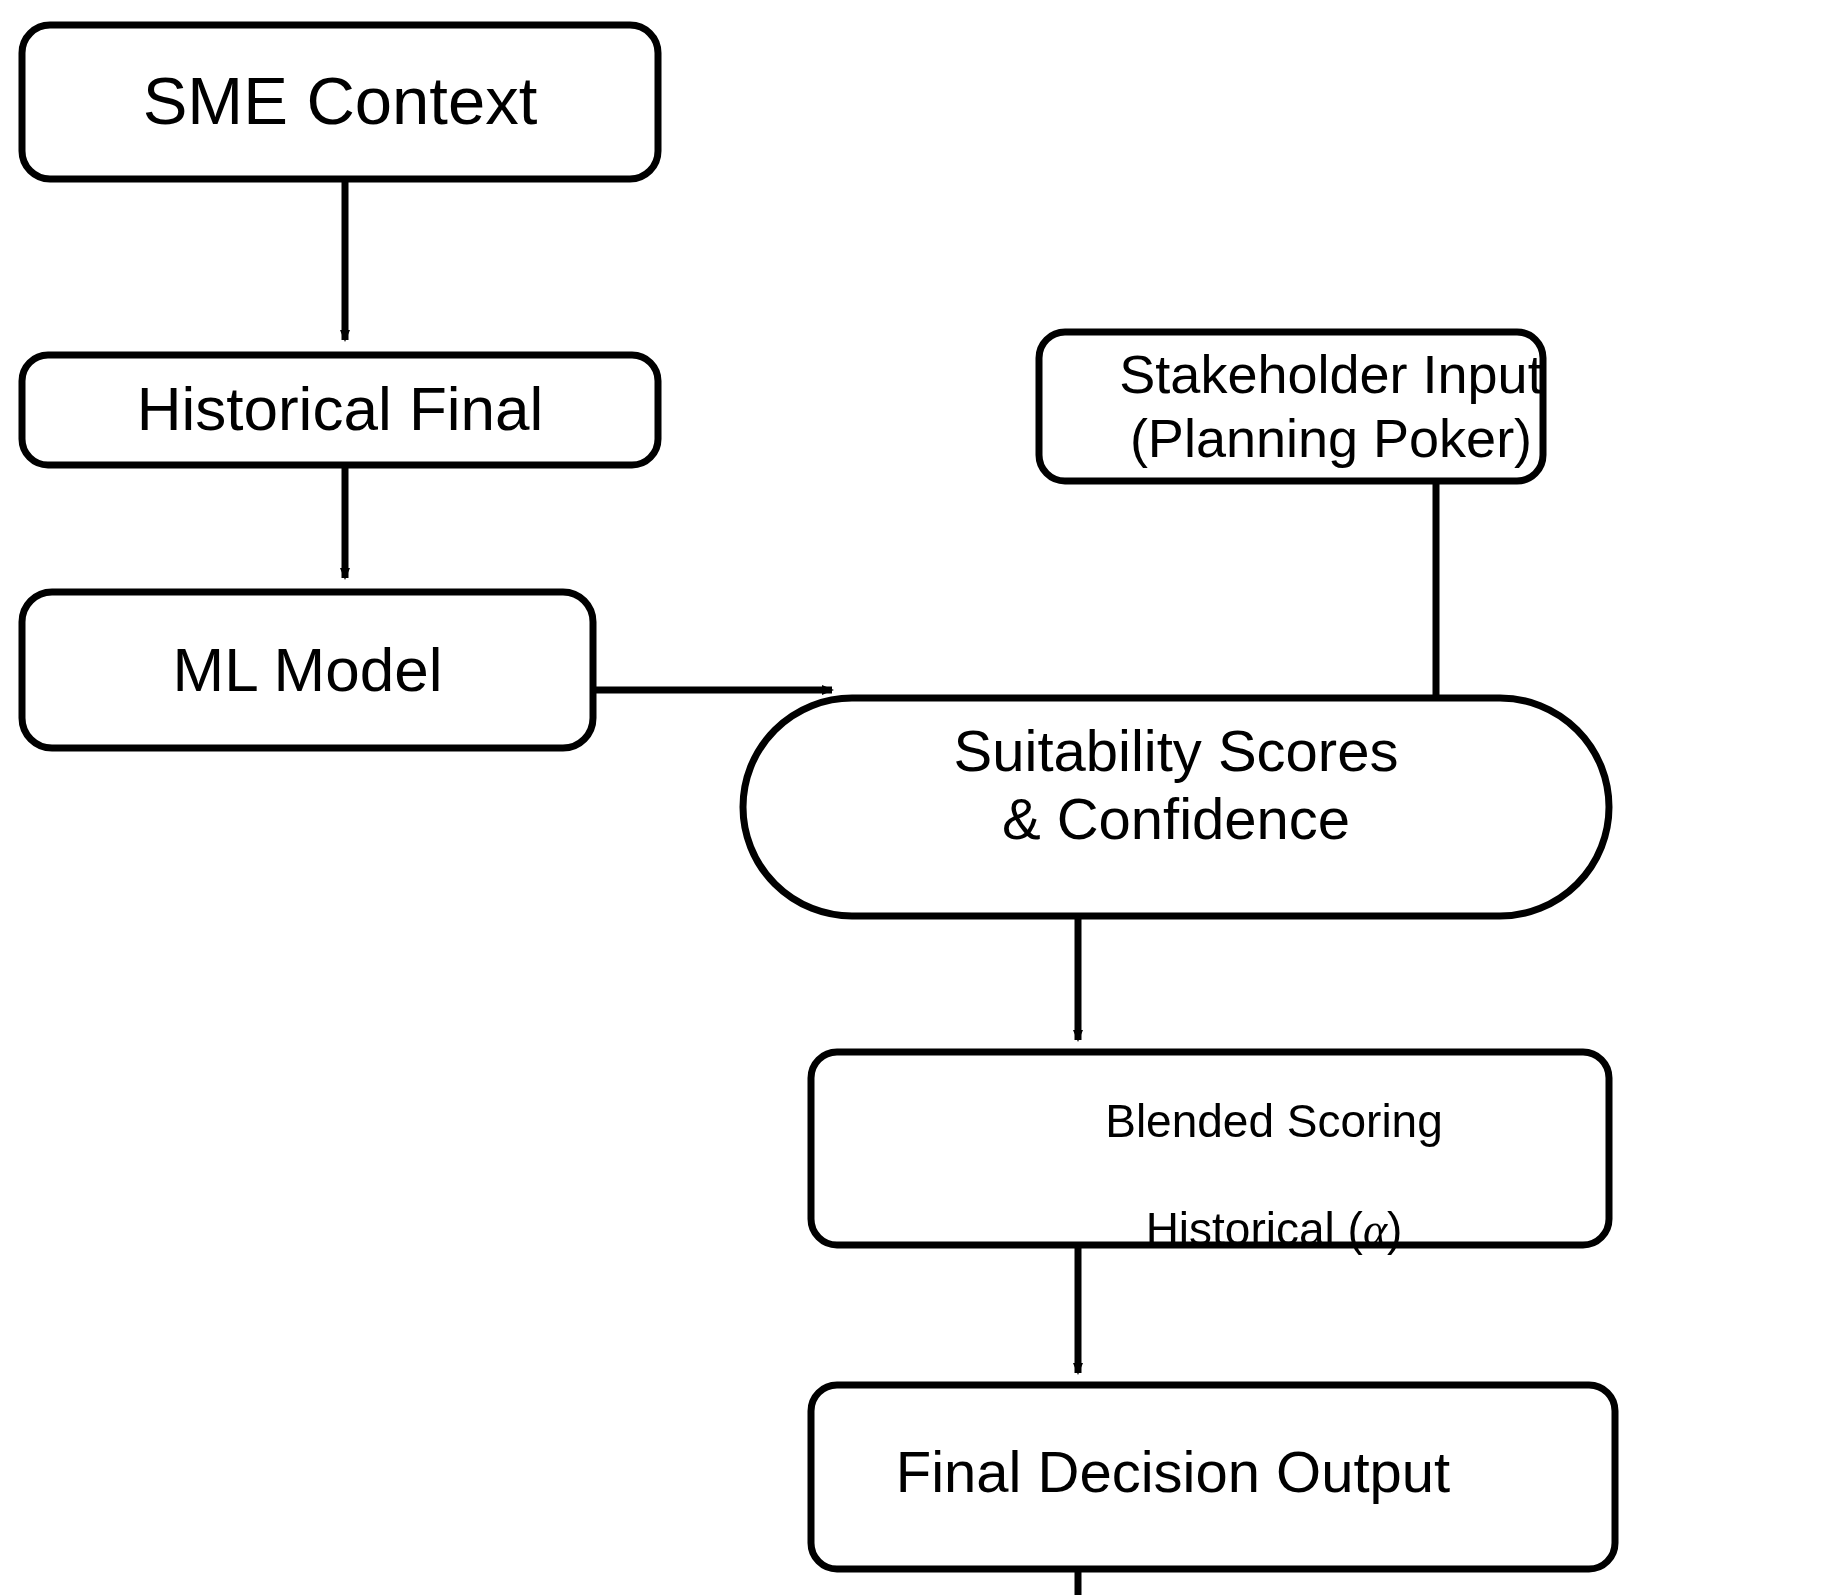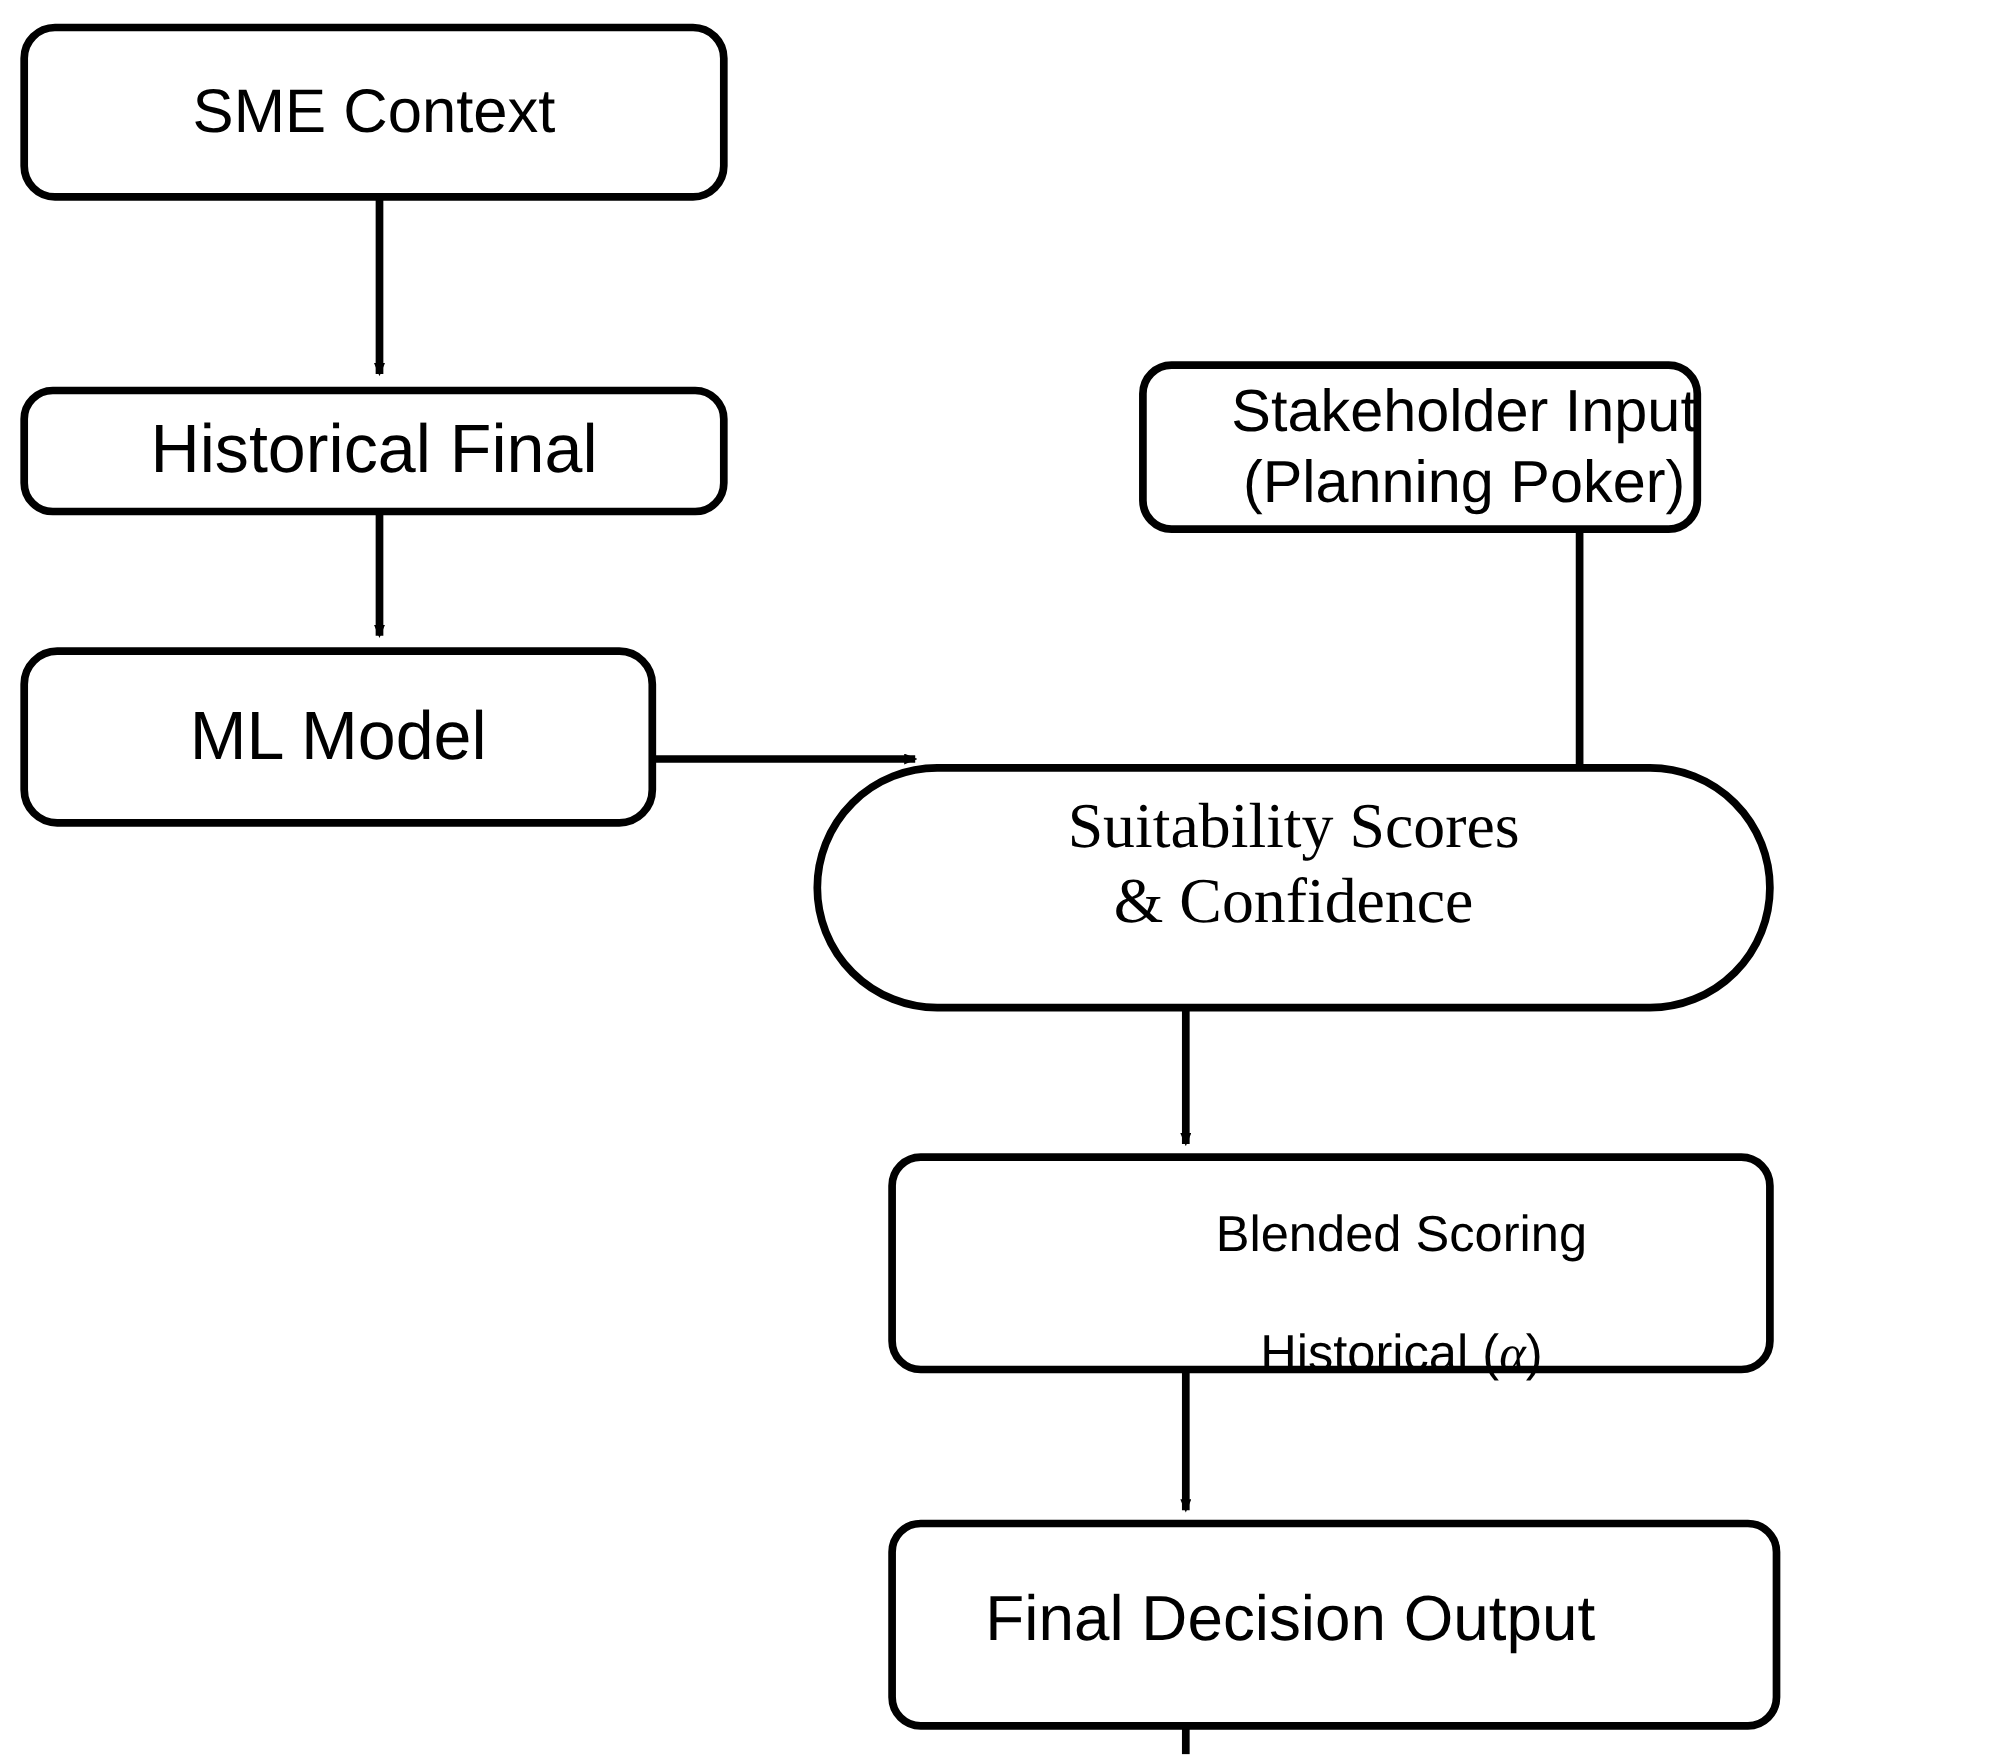--- a/index.html
+++ b/index.html
@@ -29,25 +29,25 @@
     align-items: center;
     justify-content: center;
     text-align: center;
     color: #000000;
     font-family: "Liberation Sans", sans-serif;
     font-weight: 400;
     line-height: 1.18;
     white-space: pre-line;
     pointer-events: none;
   }
-  .lbl-sme        { left: 20px;   top: 22px;   width: 640px; height: 158px; font-size: 56px; }
+  .lbl-sme        { left: 20px;   top: 22px;   width: 640px; height: 158px; font-size: 67px; }
   .lbl-hist       { left: 20px;   top: 353px;  width: 640px; height: 112px; font-size: 62px; }
   .lbl-ml         { left: 20px;   top: 590px;  width: 575px; height: 160px; font-size: 62px; }
   .lbl-stake      { left: 1037px; top: 330px;  width: 508px; height: 153px; font-size: 54px; margin-left: 40px; }
-  .lbl-suit       { left: 760px;  top: 696px;  width: 832px; height: 178px; font-size: 58px; font-family: Liberation Serif, serif; }
+  .lbl-suit       { left: 760px;  top: 696px;  width: 832px; height: 178px; font-size: 58px; }
   .lbl-blend      { left: 808px;  top: 1050px; width: 932px; height: 197px; font-size: 46px; }
   .lbl-final      { left: 768px;  top: 1383px; width: 810px; height: 178px; font-size: 58px; }
   .alpha-sym {
     font-family: "Liberation Serif", serif;
     font-style: italic;
   }
 </style>
 </head>
 <body>
 

